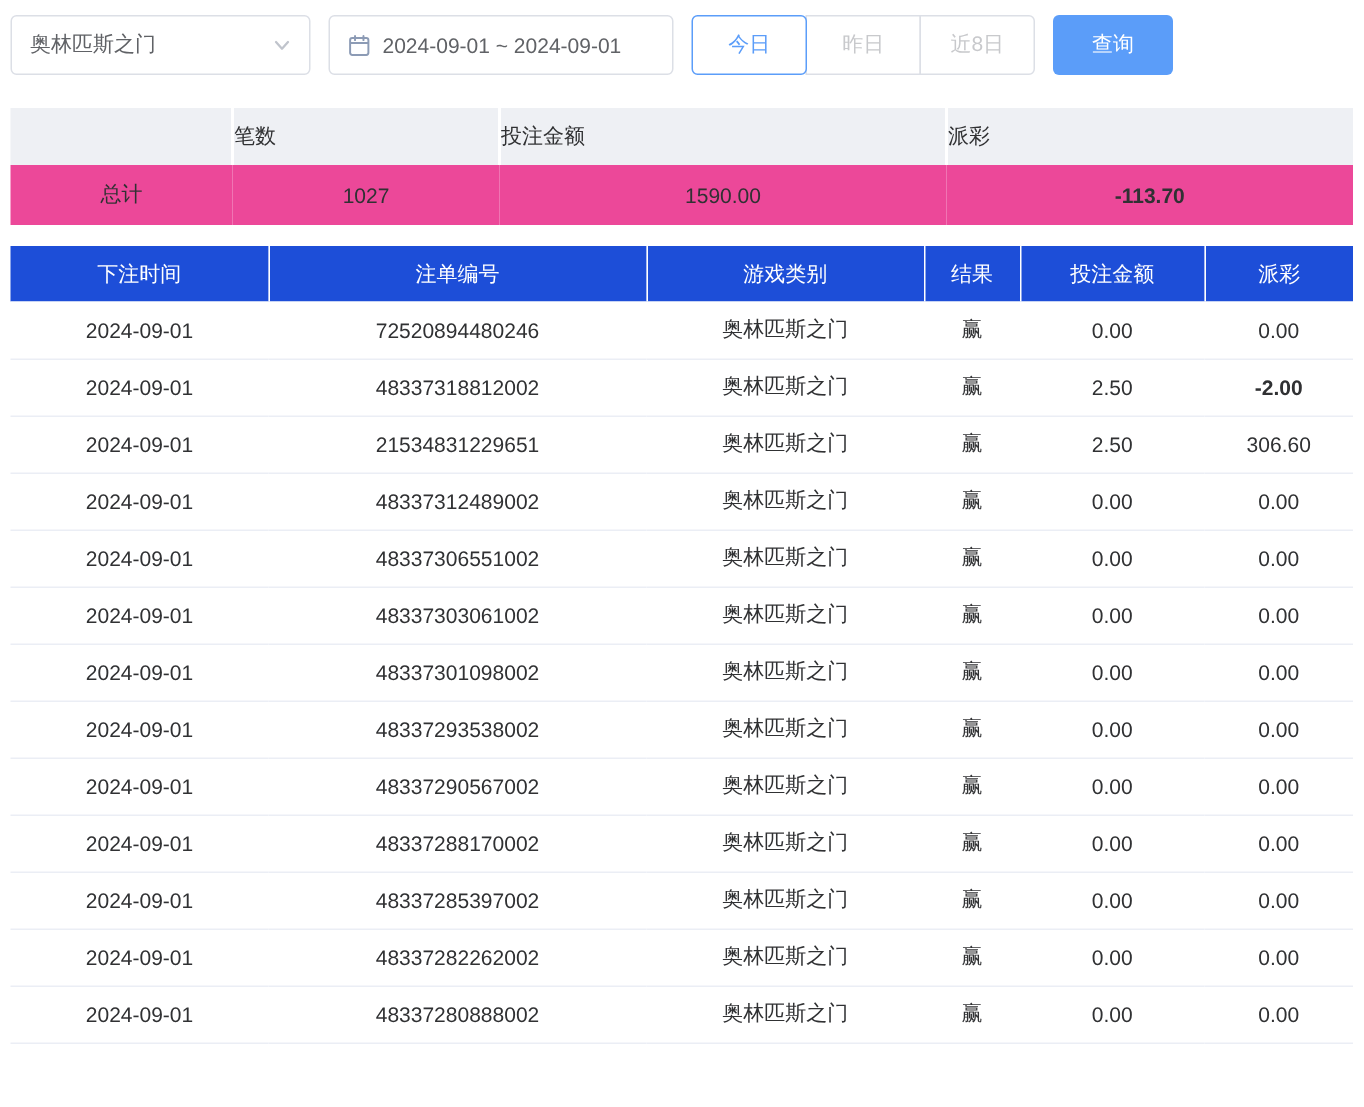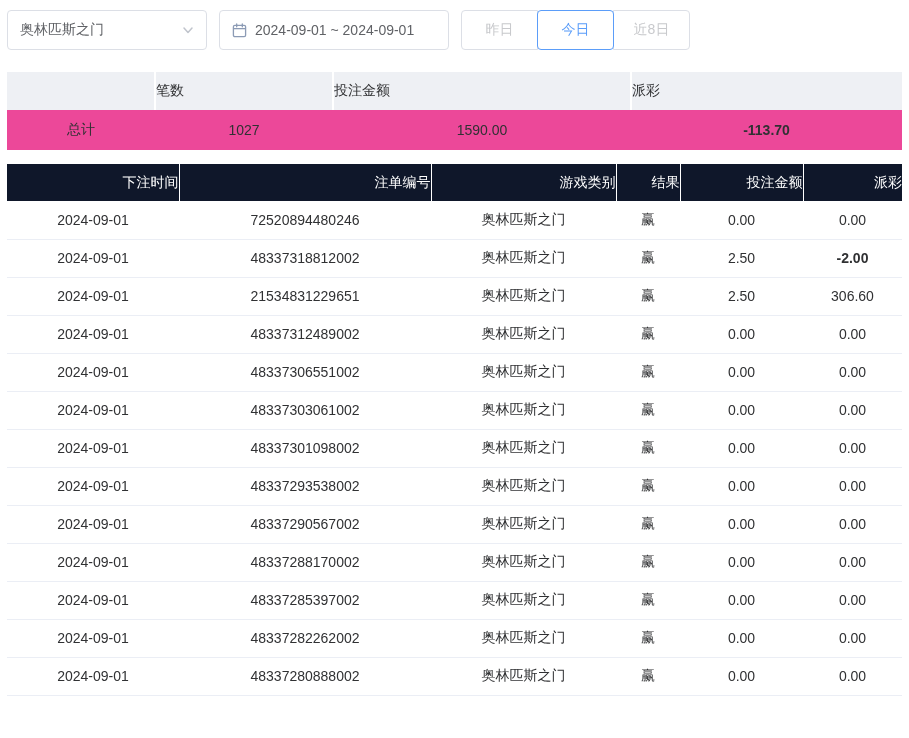--- a/index.html
+++ b/index.html
@@ -99,25 +99,25 @@
   .summary-table th:last-child { border-right: none; }
   .summary-table td {
     height: 40px;
     text-align: center;
     background: #ec4899;
     color: #303133;
   }
 
   
   .bet-table thead th {
-    background: #0f172a;
+    background: #1d4ed8;
     color: #fff;
     height: 37px;
     font-weight: 400;
-    text-align: right;
+    text-align: center;
     border-right: 1px solid #fff;
   }
   .bet-table thead th:last-child { border-right: none; }
   .bet-table tbody td {
     height: 38px;
     text-align: center;
     border-bottom: 1px solid #ebeef5;
     color: #303133;
     background: #fff;
   }
@@ -148,25 +148,26 @@
           <rect x="1.5" y="2.5" width="13" height="12" rx="1.5" fill="none" stroke="#8c9bb5" stroke-width="1.4"></rect>
           <line x1="1.5" y1="6" x2="14.5" y2="6" stroke="#8c9bb5" stroke-width="1.4"></line>
           <line x1="5" y1="1" x2="5" y2="4" stroke="#8c9bb5" stroke-width="1.4" stroke-linecap="round"></line>
           <line x1="11" y1="1" x2="11" y2="4" stroke="#8c9bb5" stroke-width="1.4" stroke-linecap="round"></line>
         </svg>
       </span>
       <span>2024-09-01 ~ 2024-09-01</span>
     </div>
 
     <div class="btn-group">
+      <button class="quick-btn active">今日</button>
       <button class="quick-btn">昨日</button>
-      <button class="quick-btn active">今日</button>
       <button class="quick-btn">近8日</button>
     </div>
 
+    <button class="search-btn">查询</button>
   </div>
 
   <table class="summary-table">
     <colgroup>
       <col style="width:148px">
         <col style="width:178px">
         <col style="width:298px">
         <col style="width:271px">
     </colgroup>
     <thead>

